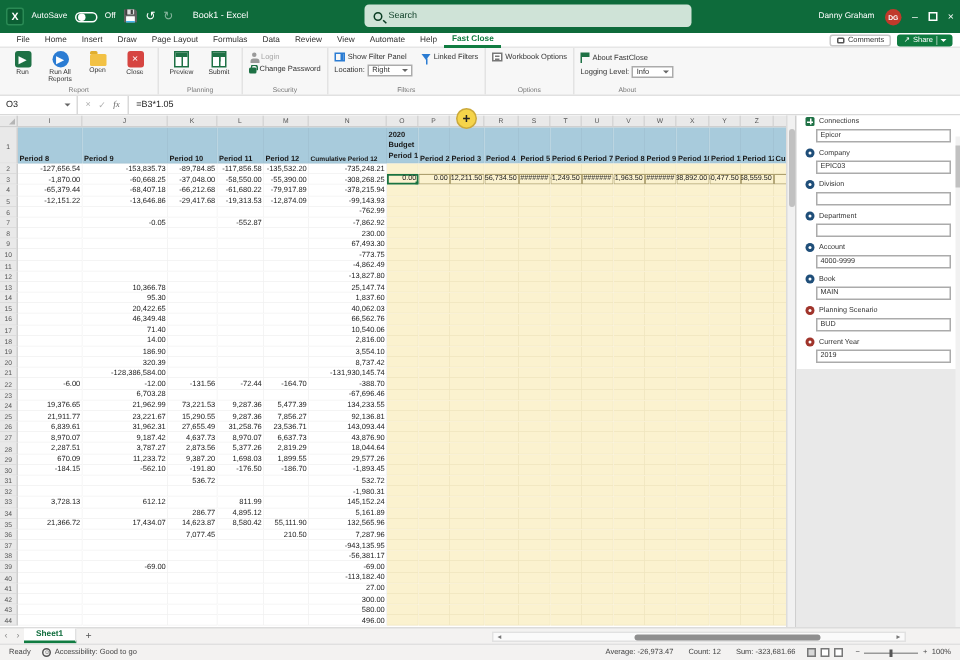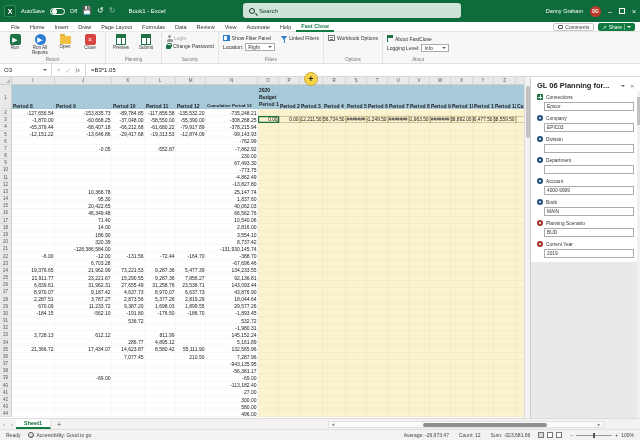--- a/index.html
+++ b/index.html
@@ -1319,27 +1319,20 @@
             <div class="cell cream" style="width: 22px;"></div>
             <div class="cell cream" style="width: 40px;"></div>
           </div>
         </div>
     </div>
     <div class="vscroll">
         <div class="vthumb"></div>
       </div>
 
     <div class="panel">
-      <div class="panel-head">
-        <span class="panel-title">GL 06 Planning for...</span>
-        <span class="panel-head-ic">
-          <span class="caret"></span>
-          <span>×</span>
-        </span>
-      </div>
       <div class="pfields" id="pfields">
           <div class="pfield">
             <div class="plabel-row">
               <span class="picon connections"></span>
               <span class="plabel">Connections</span>
             </div>
             <div class="pinput">Epicor</div>
           </div>
           <div class="pfield">
             <div class="plabel-row">

